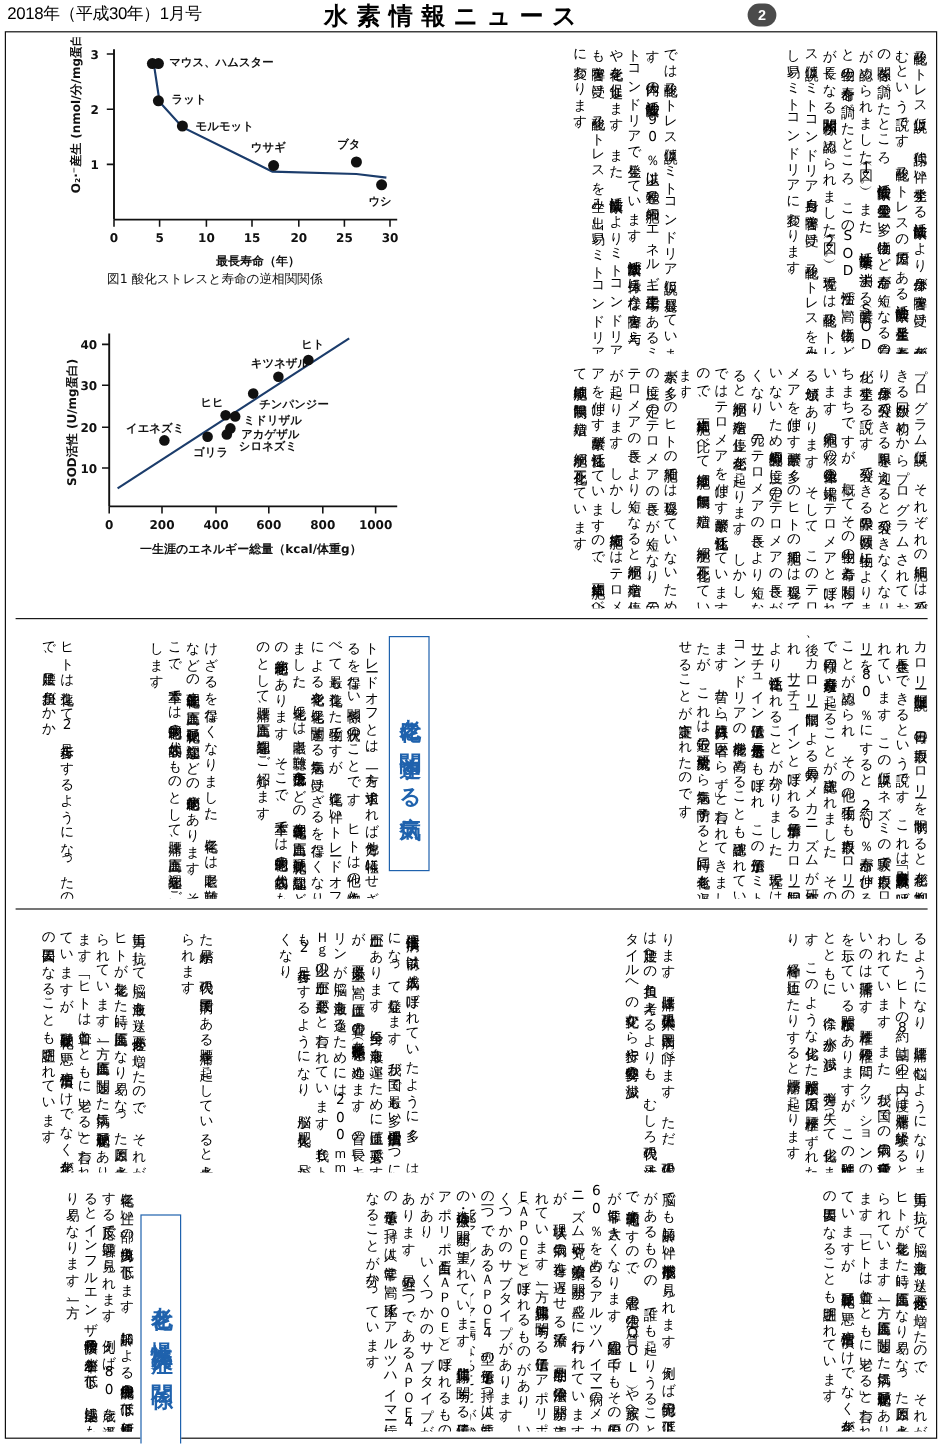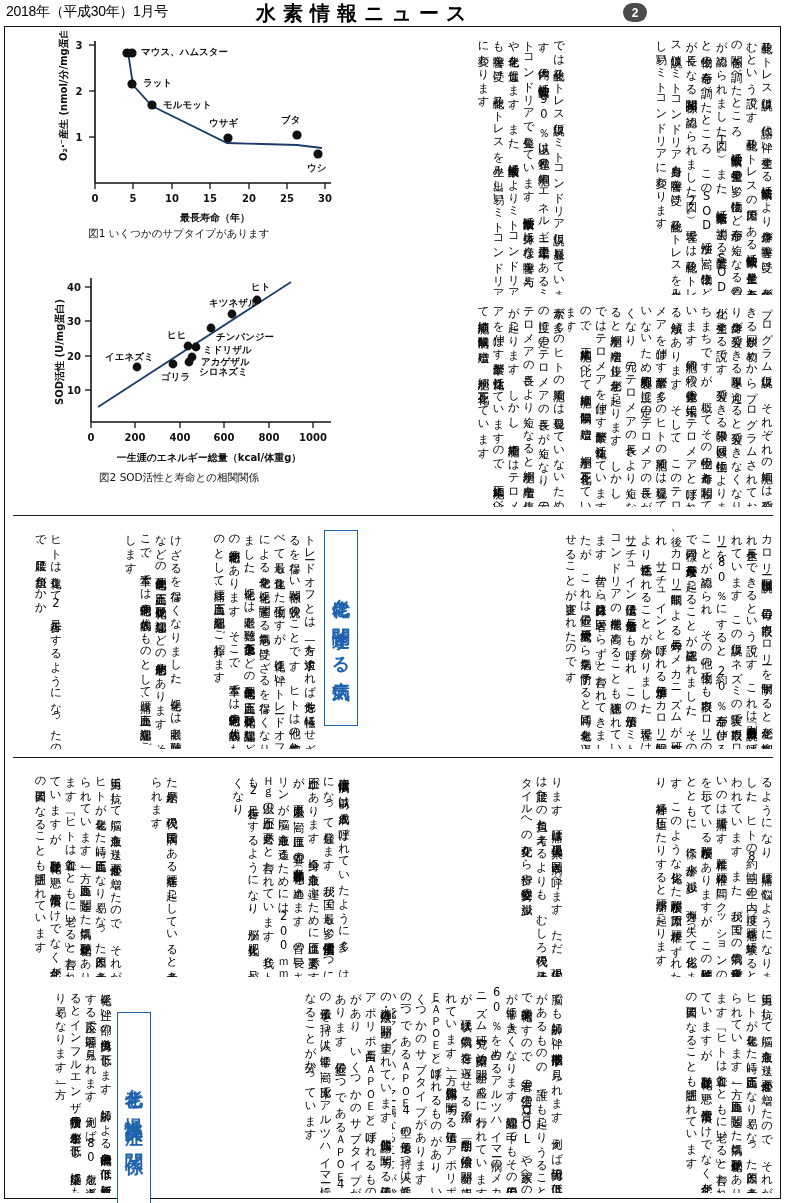--- a/index.html
+++ b/index.html
@@ -20,21 +20,21 @@
     position: absolute;
     left: 0; top: 0; width: 655px; height: 26px;
     display: flex; align-items: center; text-align: center;
   }
   #issue-date {
     position: absolute; left: 6px; top: 3px;
     font-size: 14px; letter-spacing: -0.3px;
     white-space: nowrap;
   }
   #paper-title {
-    position: absolute; left: 256px; top: 0px;
+    position: absolute; left: 270px; top: 0px;
     font-size: 20px; font-weight: bold;
     letter-spacing: 7px;
     font-family: "DejaVu Sans", sans-serif;
     white-space: nowrap;
   }
   #page-badge {
     position: absolute; right: 8px; top: 3px;
     width: 24px; height: 19px;
     background: #4b4b4b; color: #fff;
     border-radius: 11px;
@@ -163,21 +163,21 @@
       <circle class="dot" cx="299" cy="123" r="4.6"></circle>
 
       <text class="ptlbl" x="122" y="24">マウス、ハムスター</text>
       <text class="ptlbl" x="124" y="55">ラット</text>
       <text class="ptlbl" x="144" y="77">モルモット</text>
       <text class="ptlbl" x="190" y="95">ウサギ</text>
       <text class="ptlbl" x="262" y="92">ブタ</text>
       <text class="ptlbl" x="288" y="140">ウシ</text>
     </svg>
     <div class="figcap" style="width:320px;">
-      <div>図1 いくつかのサブタイプがあります</div>
+      <div>図1 酸化ストレスと寿命の逆相関関係</div>
     </div>
   </div>
 
   <div class="figure" style="left:14px; top:243px; width:320px;">
     <svg width="320" height="200" viewBox="0 0 320 200">
       <text class="axlbl" transform="translate(44,135) rotate(-90)">SOD活性 (U/mg蛋白)</text>
 
       <line class="axis-line" x1="72" y1="8" x2="72" y2="152"></line>
       <line class="axis-line" x1="72" y1="152" x2="312" y2="152"></line>
 
@@ -220,21 +220,20 @@
       <text class="ptlbl" x="142" y="110">ゴリラ</text>
       <text class="ptlbl" x="148" y="68">ヒヒ</text>
       <text class="ptlbl" x="180" y="105">シロネズミ</text>
       <text class="ptlbl" x="182" y="95">アカゲザル</text>
       <text class="ptlbl" x="184" y="83">ミドリザル</text>
       <text class="ptlbl" x="197" y="70">チンパンジー</text>
       <text class="ptlbl" x="190" y="36">キツネザル</text>
       <text class="ptlbl" x="232" y="20">ヒト</text>
     </svg>
     <div class="figcap" style="width:320px;">
-      <div>図2 SOD活性と寿命との相関関係</div>
     </div>
   </div>
 
   <div class="vblock" style="right:6px; top:6px; width:206px; height:262px;">酸化ストレス仮説は、代謝に伴い発生する活性酸素により身体が障害を受け、老化が進むという説です。酸化ストレスの原因である活性酸素の発生量と寿命との関係を調べたところ、活性酸素の発生量の多い生物ほど寿命が短くなる負の相関関係が認められました（図1）。また、活性酸素を消去する酵素（SOD）と生物の寿命を調べたところ、このSOD活性が高い生物ほど寿命が長くなる相関関係が認められました（図2）。現在では酸化ストレス仮説はミトコンドリア自身も障害を受け、酸化ストレスを生み出し易いミトコンドリアに変わります。</div>
 
   <div class="vblock" style="right:214px; top:6px; width:130px; height:262px;">では酸化ストレス仮説はミトコンドリア仮説に発展しています。体内の活性酸素の90％以上は私達の細胞のエネルギー生産工場であるミトコンドリアで発生しています。活性酸素が身体に様々な障害を与え、臓器障害や老化を促進します。また、活性酸素によりミトコンドリア自身も障害を受け、酸化ストレスを生み出し易いミトコンドリアに変わります。</div>
 
   <div class="vblock" style="right:6px; top:272px; width:206px; height:208px;">プログラム仮説は、それぞれの細胞には分裂できる回数が初めからプログラムされており身体が分裂できる限界を迎えると分裂できなくなり老化が発生する説です。分裂できる限界の回数は生物によりまちまちですが、概してその生物の寿命と相関しています。細胞の核の染色体の末端にテロメアと呼ばれる領域があります。そして、このテロメアを伸ばす酵素が多くのヒトの細胞では発現していないため細胞分裂の度に一定のテロメアの長さが短くなり、元のテロメアの長さより短くなると細胞が増殖を停止し老化が起こります。しかし、癌細胞ではテロメアを伸ばす酵素が活性化していますので、正常細胞に比べて癌細胞は無制限に増殖し、細胞が不死化しています。</div>
 
   <div class="vblock" style="right:214px; top:272px; width:130px; height:208px;">素が多くのヒトの細胞では発現していないため細胞分裂の度に一定のテロメアの長さが短くなり、元のテロメアの長さより短くなると細胞が増殖を停止し老化が起こります。しかし、癌細胞ではテロメアを伸ばす酵素が活性化していますので、正常細胞に比べて癌細胞は無制限に増殖し、細胞が不死化しています。</div>

